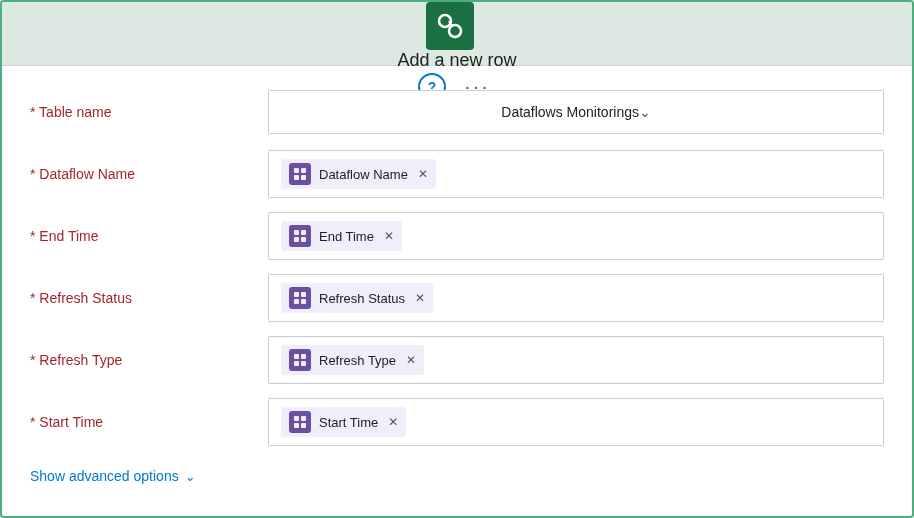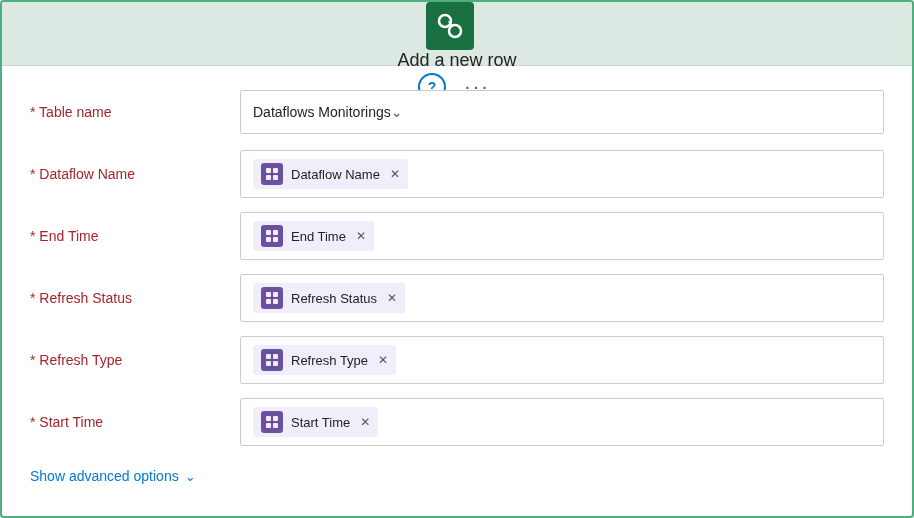--- a/index.html
+++ b/index.html
@@ -78,20 +78,21 @@
       padding: 4px 6px;
     }
     .body {
       padding: 18px 28px 20px 28px;
     }
     .form-row {
       display: flex;
       align-items: center;
       margin-bottom: 6px;
       min-height: 56px;
+      gap: 28px;
     }
     .form-label {
       width: 210px;
       flex-shrink: 0;
       font-size: 14px;
       color: #a4262c;
       font-weight: 400;
     }
     .form-label::before {
       content: '* ';
@@ -100,21 +101,21 @@
       flex: 1;
       border: 1px solid #ccc;
       border-radius: 2px;
       padding: 8px 12px;
       display: flex;
       align-items: center;
       min-height: 44px;
       background: #fff;
     }
     .form-value.dropdown {
-      justify-content: flex-start;
+      justify-content: center;
       cursor: pointer;
     }
     .dropdown-text {
       font-size: 14px;
       color: #222;
     }
     .dropdown-chevron {
       font-size: 14px;
       color: #555;
     }

